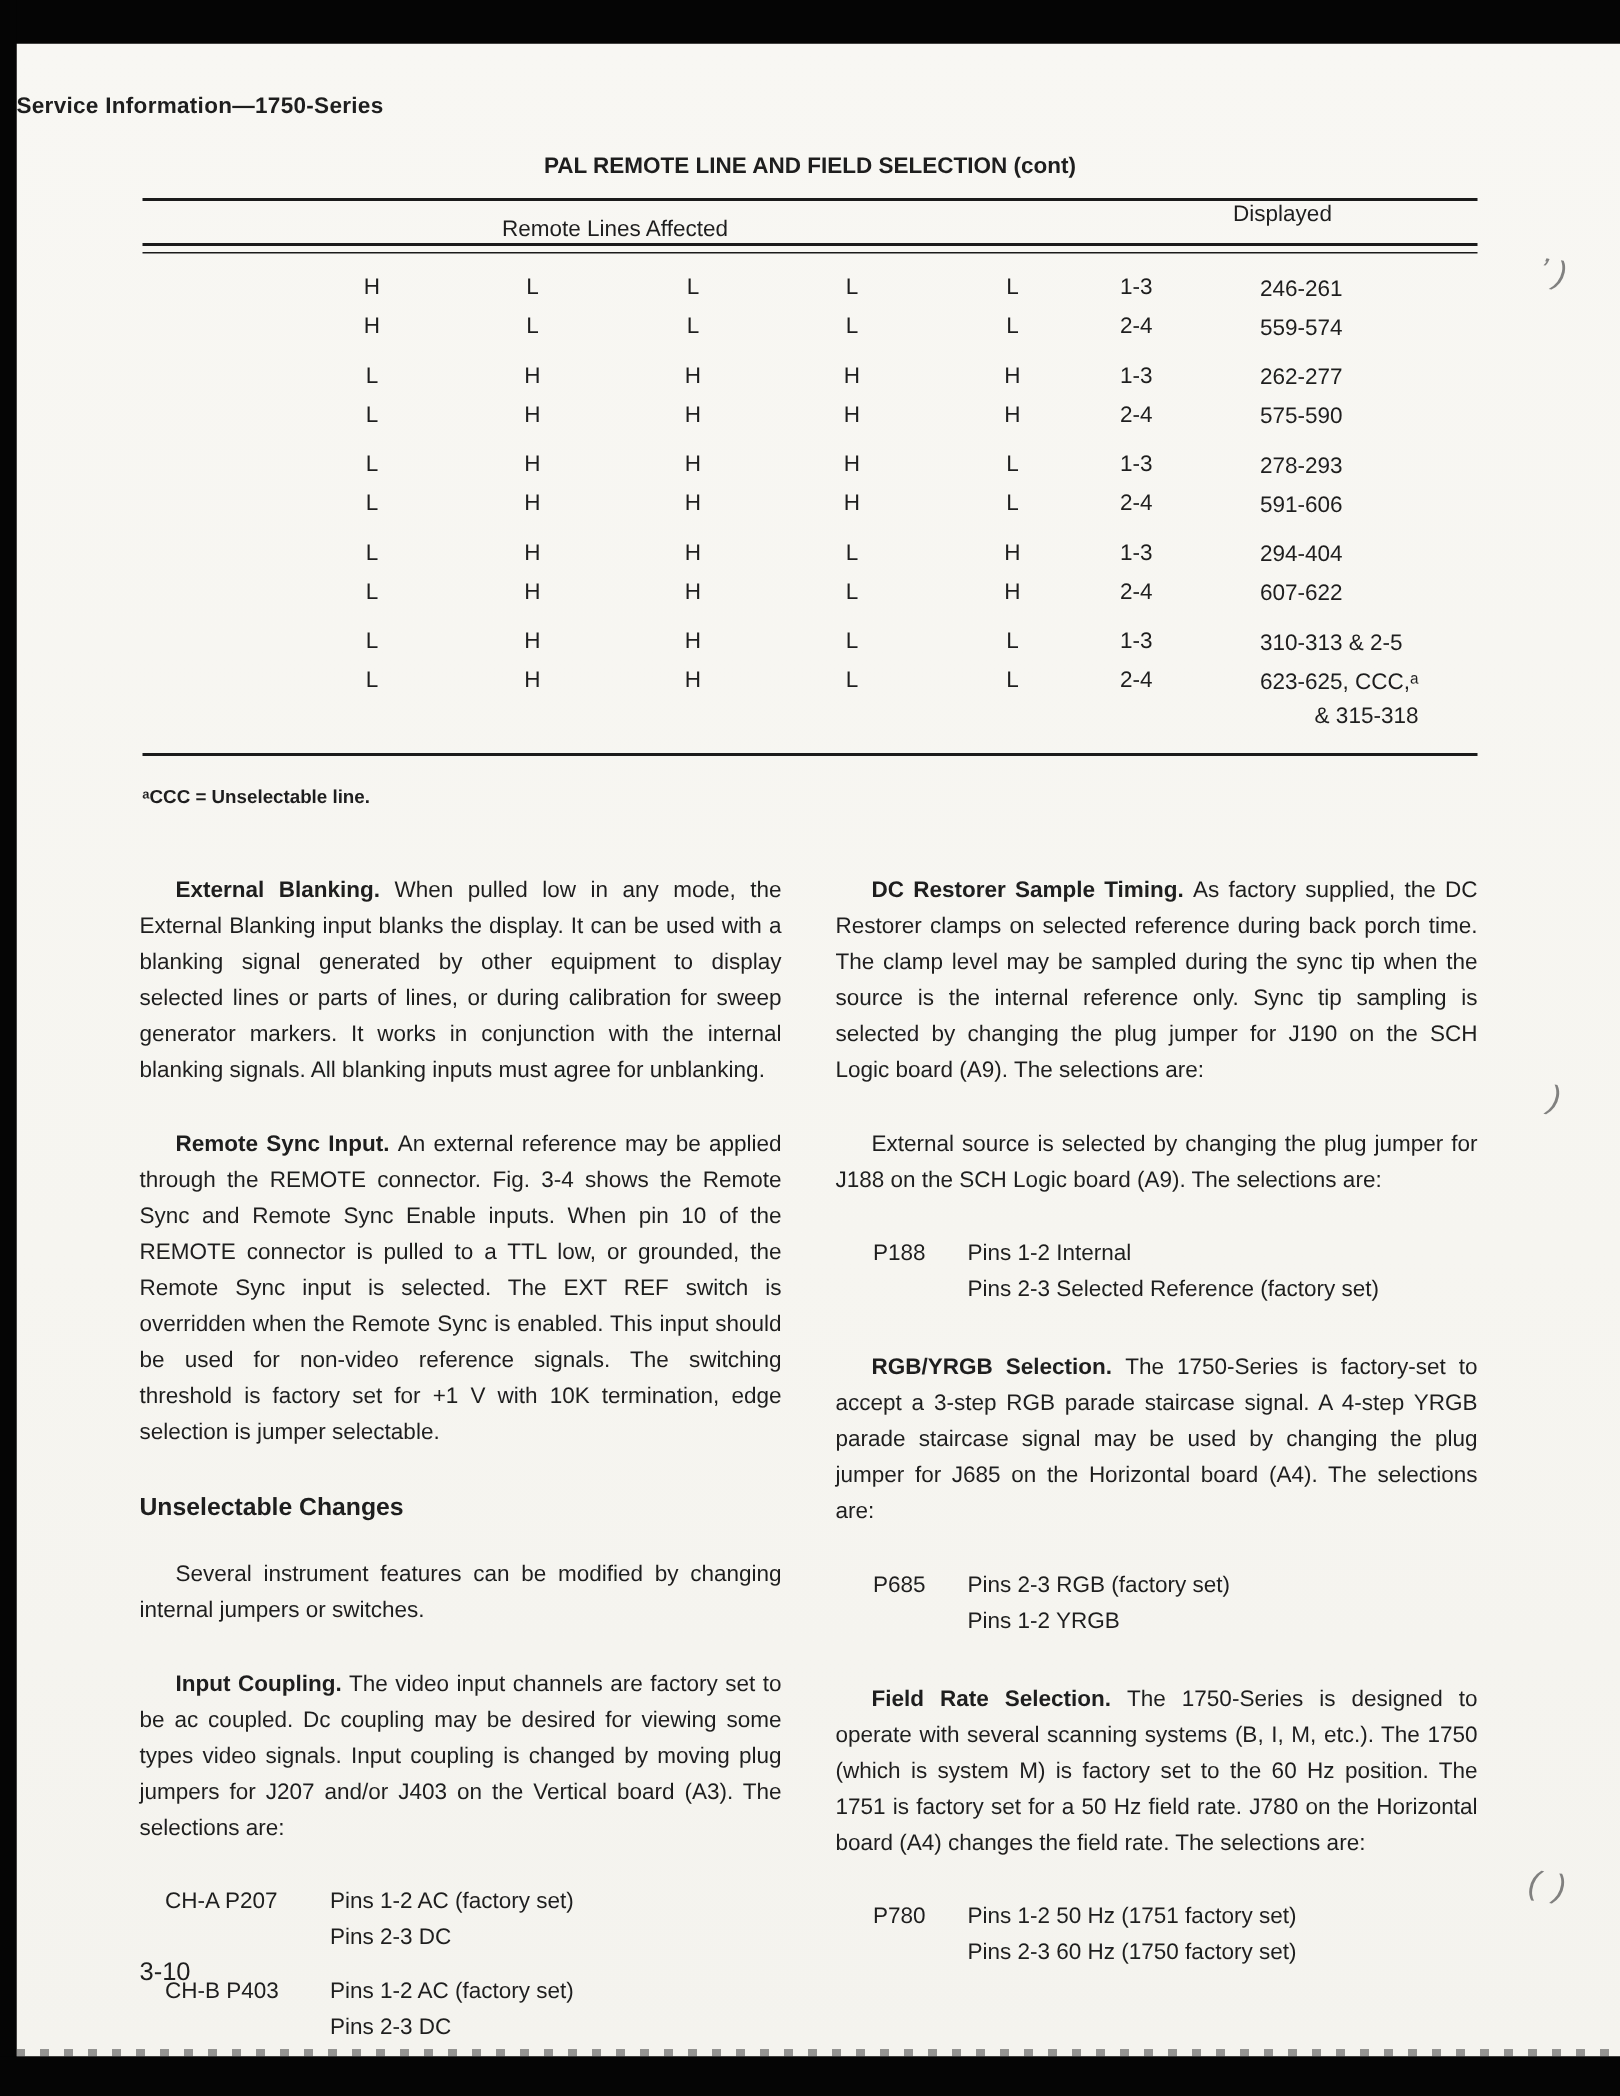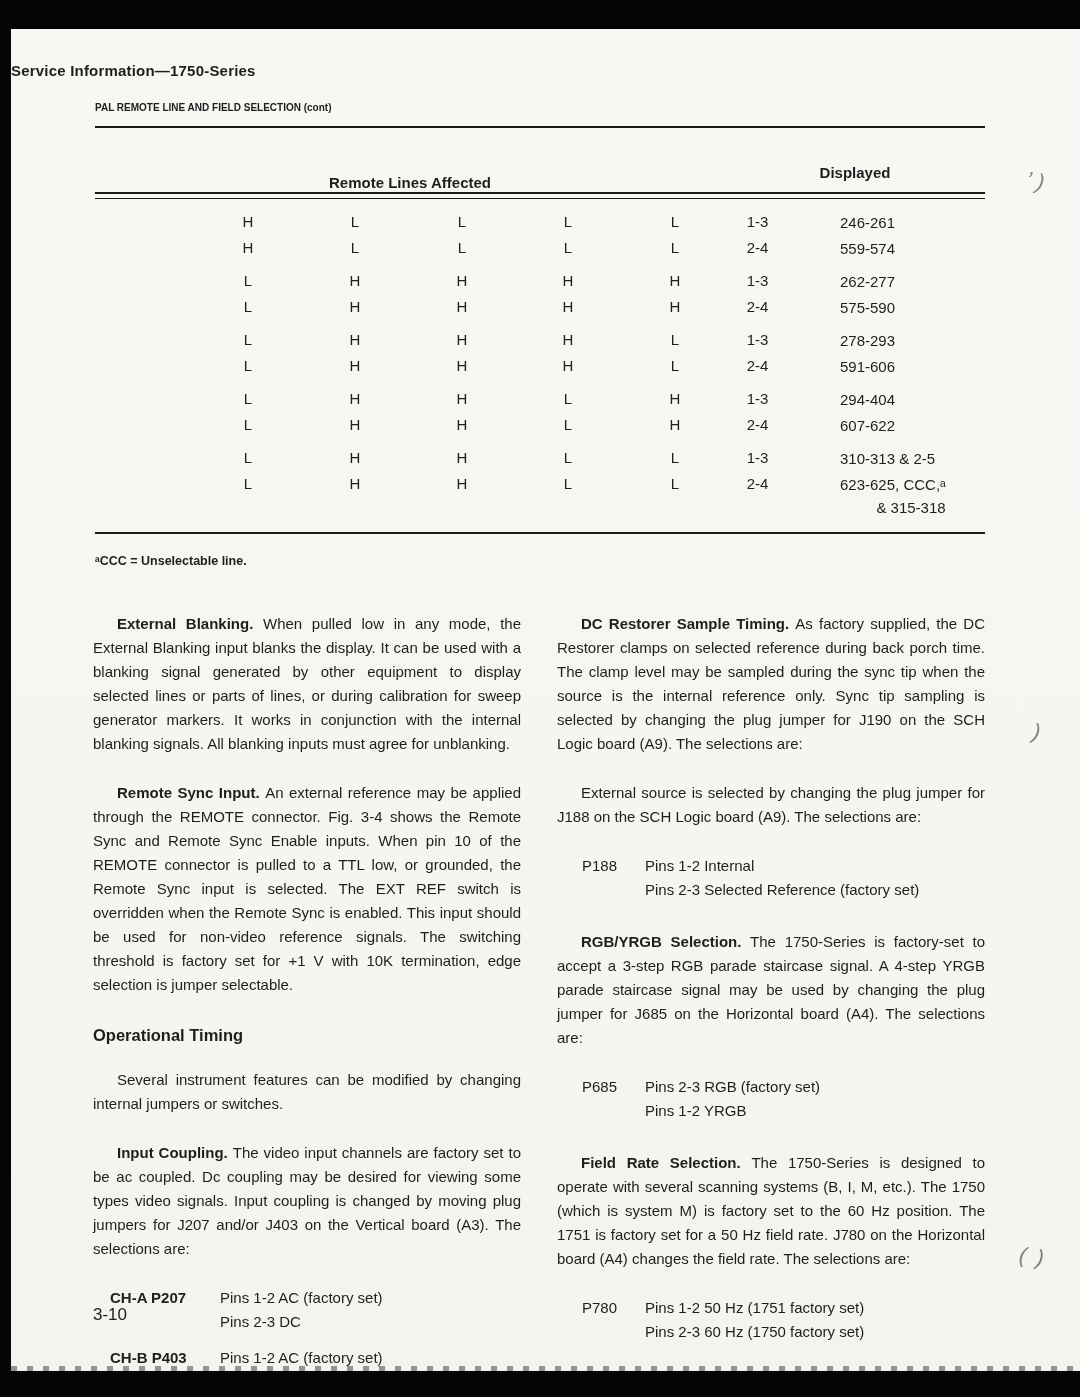--- a/index.html
+++ b/index.html
@@ -19,26 +19,26 @@
                  background: repeating-linear-gradient(90deg, rgba(70,70,70,.55) 0 6px, transparent 6px 16px); }
 
   .paper {
     position: absolute; left: 11px; top: 29px; right: 0; bottom: 26px;
     background: linear-gradient(180deg, #f8f7f3 0%, #f6f5f0 60%, #f4f3ee 100%);
     padding-top: 33px;
     box-sizing: border-box;
   }
 
   .doc-header { font-size: 15px; font-weight: bold; letter-spacing: .2px; margin-bottom: 23px; }
-  .table-title { margin-left: 84px; width: 890px; text-align: left; font-weight: bold; font-size: 10px; margin-bottom: 13px; }
+  .table-title { margin-left: 84px; width: 890px; text-align: center; font-weight: bold; font-size: 15px; margin-bottom: 13px; }
 
   .table-area { margin-left: 84px; width: 890px; }
   .rule  { border-top: 2px solid #1b1b1b; height: 0; }
   .rule.thin { border-top-width: 1px; }
-  .thead { position: relative; height: 28px; font-weight: bold; font-size: 15px; margin-top: 36px; }
+  .thead { position: relative; height: 28px; font-weight: normal; font-size: 15px; }
   .th-left  { position: absolute; left: 0; width: 630px; top: 10px; text-align: center; }
   .th-right { position: absolute; left: 660px; width: 200px; top: 0; text-align: center; }
   .rule-gap { height: 4px; }
   .rows { padding-top: 10px; padding-bottom: 6px; }
   .row-group { margin-bottom: 7px; }
   .trow { display: flex; min-height: 26px; line-height: 26px; font-size: 15px; }
   .tc { flex: 0 0 auto; }
   .tc1 { margin-left: 133px; width: 40px; text-align: center; }
   .tc2 { margin-left: 67px;  width: 40px; text-align: center; }
   .tc3 { margin-left: 67px;  width: 40px; text-align: center; }
@@ -50,21 +50,21 @@
   .footnote { margin-left: 84px; margin-top: 20px; font-size: 12.5px; font-weight: bold; }
 
   .columns { margin-left: 82px; width: 892px; display: flex; gap: 36px; margin-top: 44px; }
   .col { width: 428px; font-size: 15px; line-height: 24px; }
   .para { margin: 0 0 25px 0; text-indent: 24px; text-align: justify; }
   .para .lead { font-weight: bold; }
   .extra { margin-top: 24px; }
   .subheading { font-size: 16.5px; font-weight: bold; margin: 26px 0 21px 0; }
   .deflist { margin: 2px 0 28px 0; }
   .defrow { display: flex; line-height: 24px; margin-bottom: 12px; }
-  .col-left  .deflabel { margin-left: 17px; width: 110px; flex: 0 0 auto; font-weight: bold; }
+  .col-left  .deflabel { margin-left: 17px; width: 110px; flex: 0 0 auto; }
   .col-right .deflabel { margin-left: 25px; width: 63px;  flex: 0 0 auto; }
   .defval { flex: 1; }
 
   .page-number { position: absolute; left: 82px; bottom: 46px; font-size: 17px; margin-top: 21px; }
 
   .artifact { position: absolute; color: rgba(90,90,90,.75); font-size: 22px; font-style: italic; z-index: 4; }
   .art1 { left: 1015px; top: 140px;  transform: rotate(12deg); }
   .art2 { left: 1022px; top: 690px;  transform: rotate(10deg); }
   .art3 { left: 1008px; top: 1215px; transform: rotate(8deg); }
   .art1::before { content: "’)"; letter-spacing: 6px; }
@@ -198,21 +198,21 @@
       </div>
     <div class="rule"></div>
   </div>
 
   <div class="footnote">ᵃCCC = Unselectable line.</div>
 
   <div class="columns">
     <div class="col col-left" id="col-left">
         <p class="para"><span class="lead">External Blanking. </span>When pulled low in any mode, the External Blanking input blanks the display. It can be used with a blanking signal generated by other equipment to display selected lines or parts of lines, or during calibration for sweep generator markers. It works in conjunction with the internal blanking signals. All blanking inputs must agree for unblanking.</p>
         <p class="para extra"><span class="lead">Remote Sync Input. </span>An external reference may be applied through the REMOTE connector. Fig. 3-4 shows the Remote Sync and Remote Sync Enable inputs. When pin 10 of the REMOTE connector is pulled to a TTL low, or grounded, the Remote Sync input is selected. The EXT REF switch is overridden when the Remote Sync is enabled. This input should be used for non-video reference signals. The switching threshold is factory set for +1 V with 10K termination, edge selection is jumper selectable.</p>
-        <div class="subheading">Operational Timing</div>
+        <div class="subheading">Unselectable Changes</div>
         <p class="para">Several instrument features can be modified by changing internal jumpers or switches.</p>
         <p class="para extra"><span class="lead">Input Coupling. </span>The video input channels are factory set to be ac coupled. Dc coupling may be desired for viewing some types video signals. Input coupling is changed by moving plug jumpers for J207 and/or J403 on the Vertical board (A3). The selections are:</p>
         <div class="deflist">
           <div class="defrow">
             <span class="deflabel">CH-A P207</span>
             <span class="defval">Pins 1-2 AC (factory set)<br>Pins 2-3 DC</span>
           </div>
           <div class="defrow">
             <span class="deflabel">CH-B P403</span>
             <span class="defval">Pins 1-2 AC (factory set)<br>Pins 2-3 DC</span>

